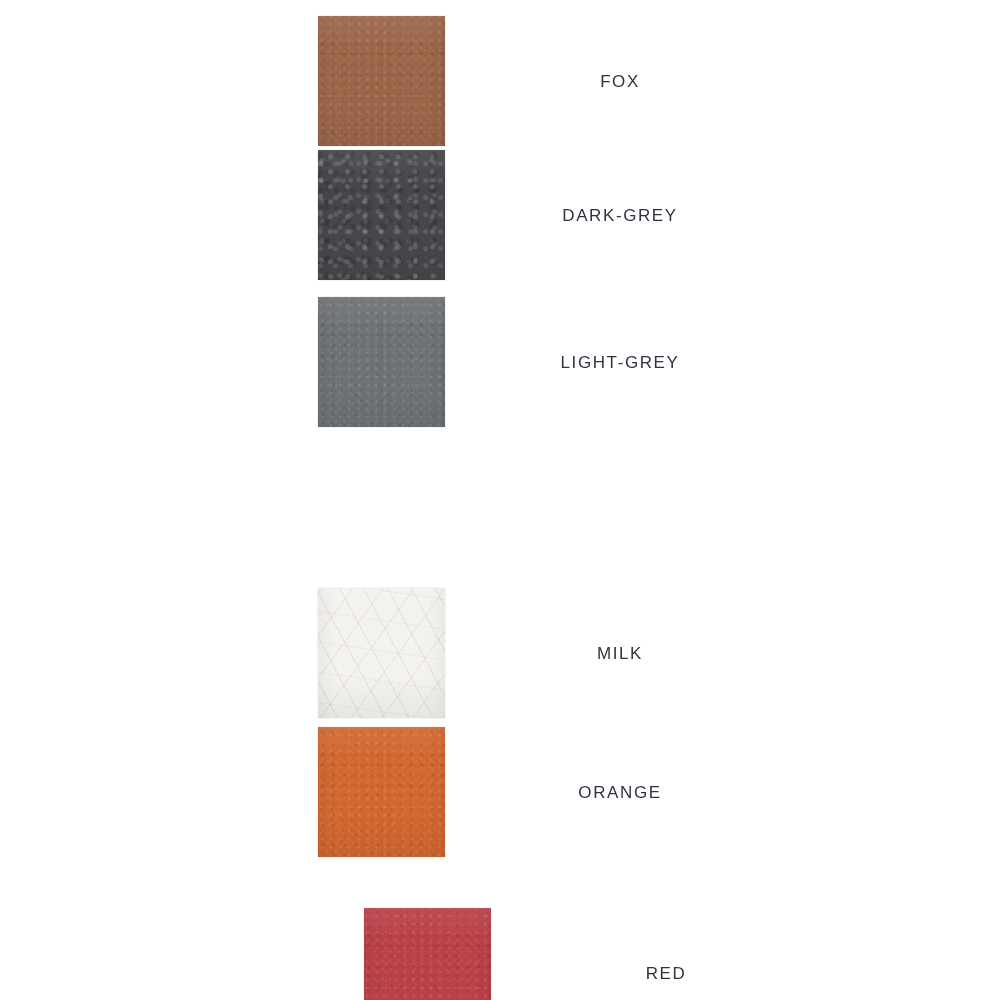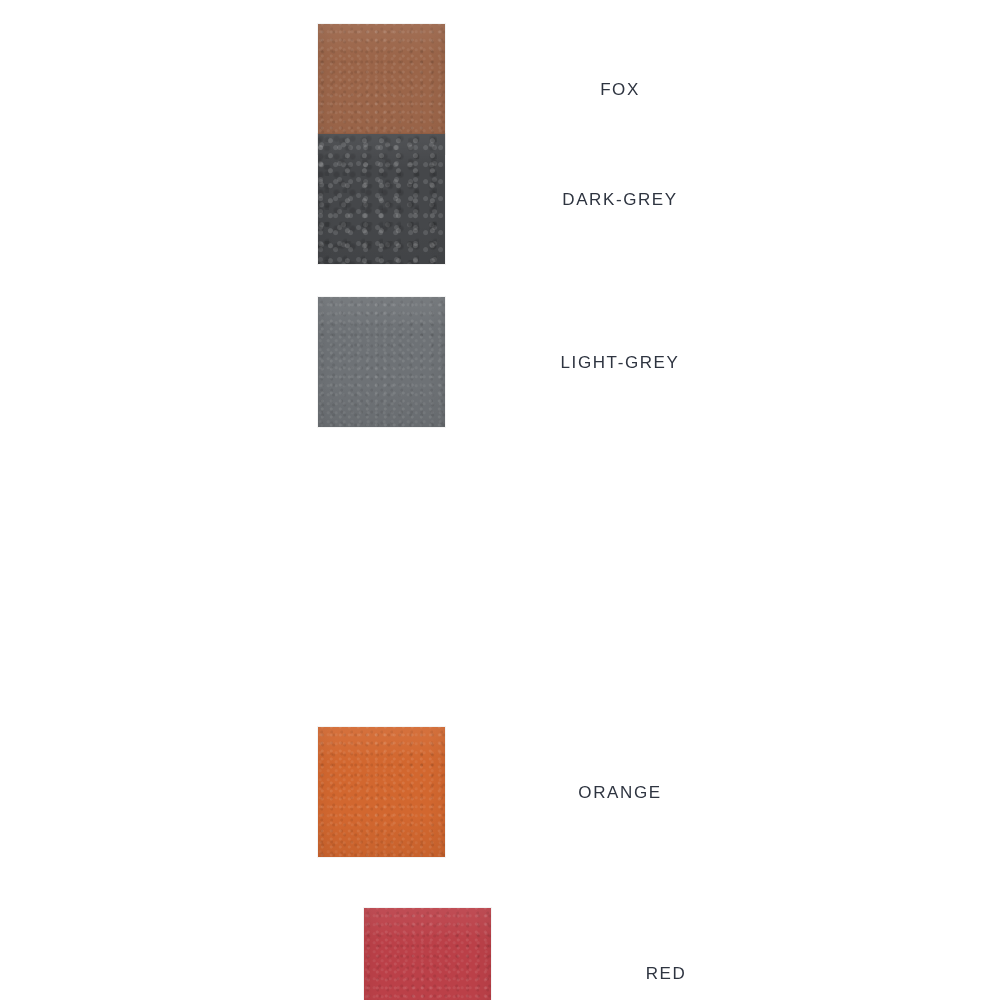--- a/index.html
+++ b/index.html
@@ -130,40 +130,47 @@
     letter-spacing: 1.6px;
     text-transform: uppercase;
     white-space: nowrap;
     line-height: 1;
   }
 </style>
 </head>
 <body>
 
 <div id="swatch-chart">
-    <div class="swatch-row" style="top: 24px;">
+    <div class="swatch-row" style="top: 16px;">
       <div class="swatch-chip" style="background-color: rgb(155, 101, 73);">
         <div class="grain grain-fine"></div>
         <div class="shade"></div>
       </div>
       <div class="swatch-label">FOX</div>
     </div>
-    <div class="swatch-row" style="top: 134px;">
+    <div class="swatch-row" style="top: 150px;">
       <div class="swatch-chip" style="background-color: rgb(69, 71, 74);">
         <div class="grain grain-pebble"></div>
         <div class="shade"></div>
       </div>
       <div class="swatch-label">DARK-GREY</div>
     </div>
     <div class="swatch-row" style="top: 297px; text-decoration: underline;">
       <div class="swatch-chip" style="background-color: rgb(110, 114, 118);">
         <div class="grain grain-fine"></div>
         <div class="shade"></div>
       </div>
       <div class="swatch-label">LIGHT-GREY</div>
+    </div>
+    <div class="swatch-row" style="top: 588px;">
+      <div class="swatch-chip" style="background-color: rgb(244, 242, 236);">
+        <div class="grain grain-vein"></div>
+        <div class="shade"></div>
+      </div>
+      <div class="swatch-label">MILK</div>
     </div>
     <div class="swatch-row" style="top: 727px;">
       <div class="swatch-chip" style="background-color: rgb(210, 103, 47);">
         <div class="grain grain-fine"></div>
         <div class="shade"></div>
       </div>
       <div class="swatch-label">ORANGE</div>
     </div>
     <div class="swatch-row" style="top: 908px; margin-left: 46px;">
       <div class="swatch-chip" style="background-color: rgb(187, 64, 72);">

